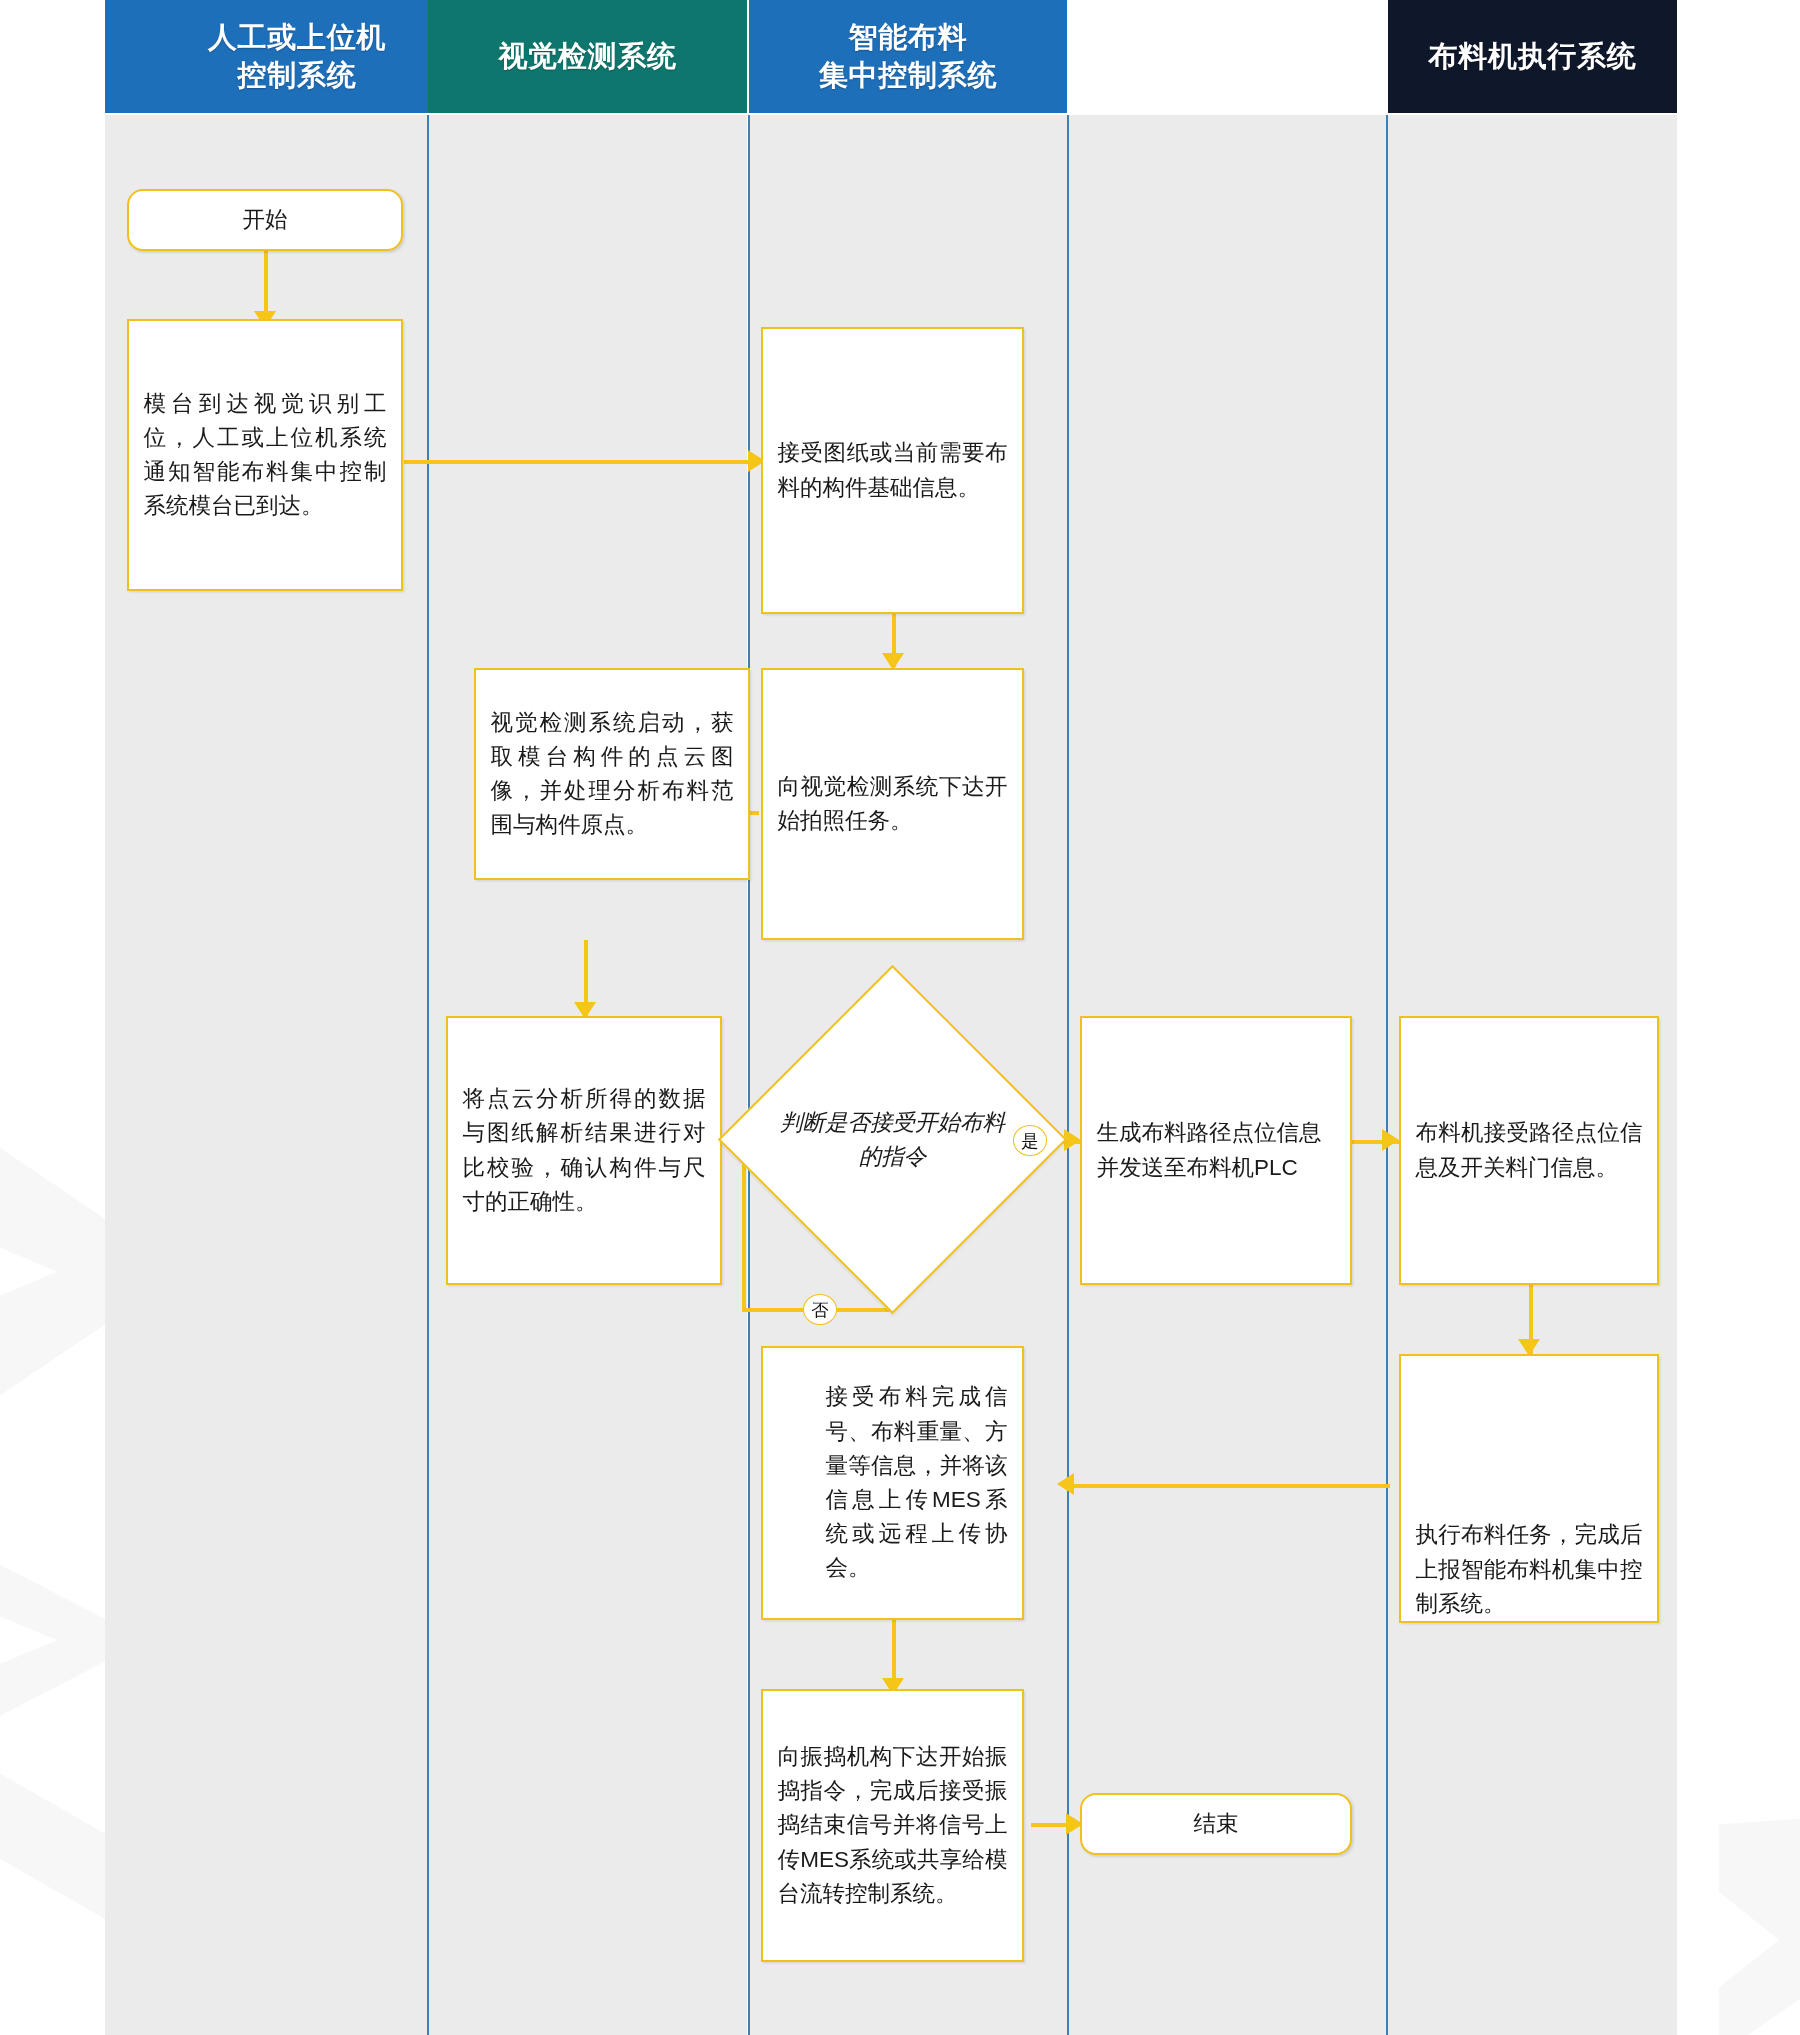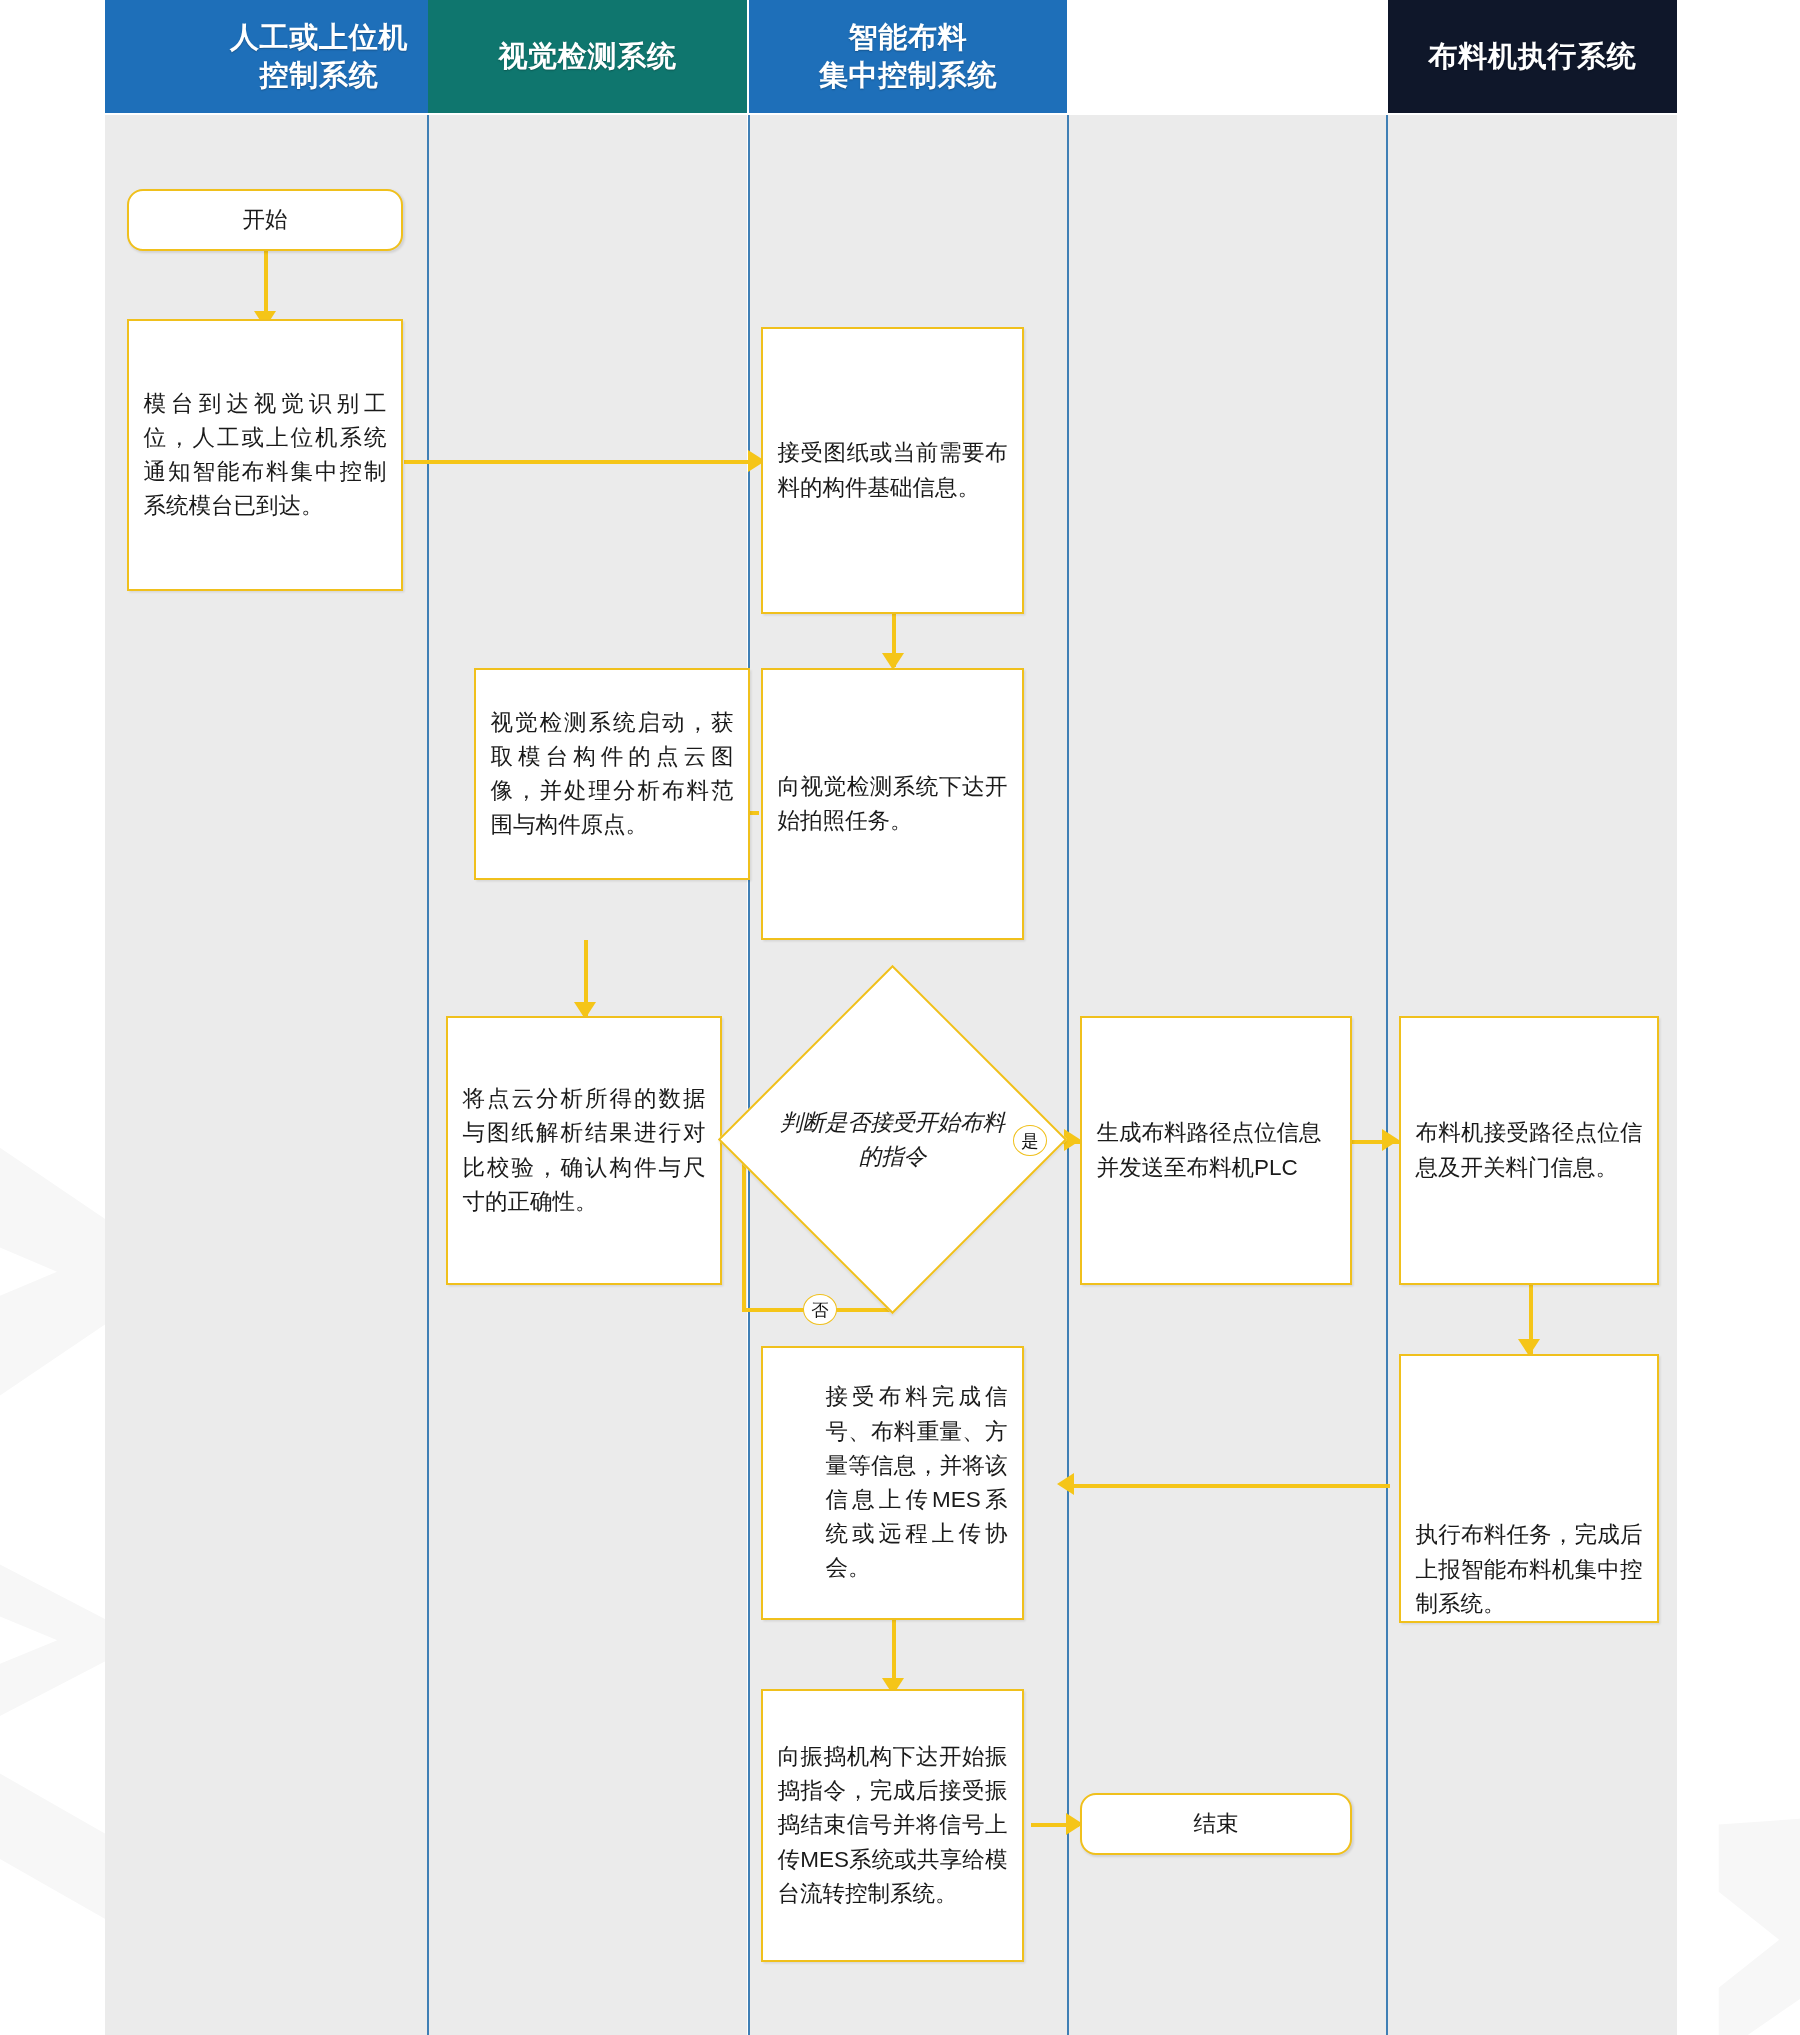--- a/index.html
+++ b/index.html
@@ -103,21 +103,21 @@
   <div class="lane-body" style="left:428px;width:319px;"></div>
   <div class="lane-body" style="left:749px;width:318px;"></div>
   <div class="lane-body" style="left:1068px;width:318px;"></div>
   <div class="lane-body" style="left:1388px;width:289px;"></div>
 
   <div class="lane-sep" style="left:427px;"></div>
   <div class="lane-sep" style="left:748px;"></div>
   <div class="lane-sep" style="left:1067px;"></div>
   <div class="lane-sep" style="left:1386px;"></div>
 
-  <div class="lane-head" style="left:105px;width:384px;background:#1e6fb9;padding-left:22px;">
+  <div class="lane-head" style="left:105px;width:384px;background:#1e6fb9;">
     <div>
       <div>人工或上位机</div>
       <div>控制系统</div>
     </div>
   </div>
 
   <div class="lane-head" style="left:428px;width:319px;background:#0f766e;text-align:right;">
     <div>
       <div>视觉检测系统</div>
     </div>

